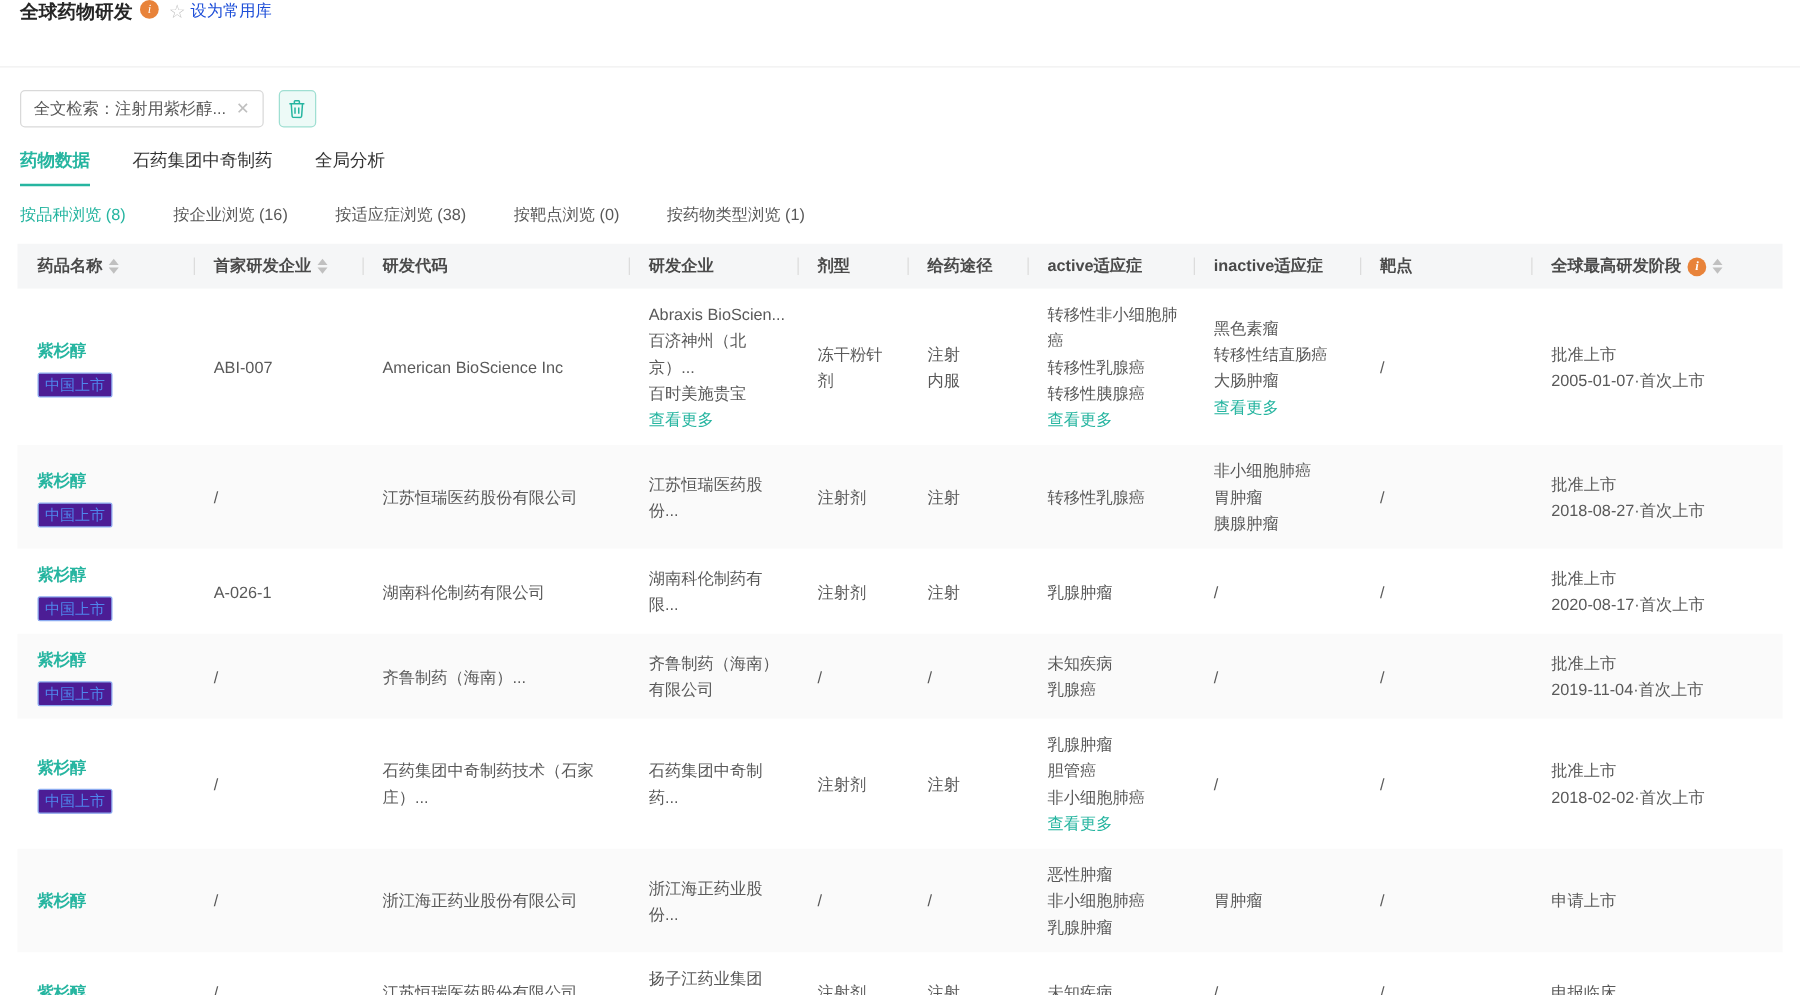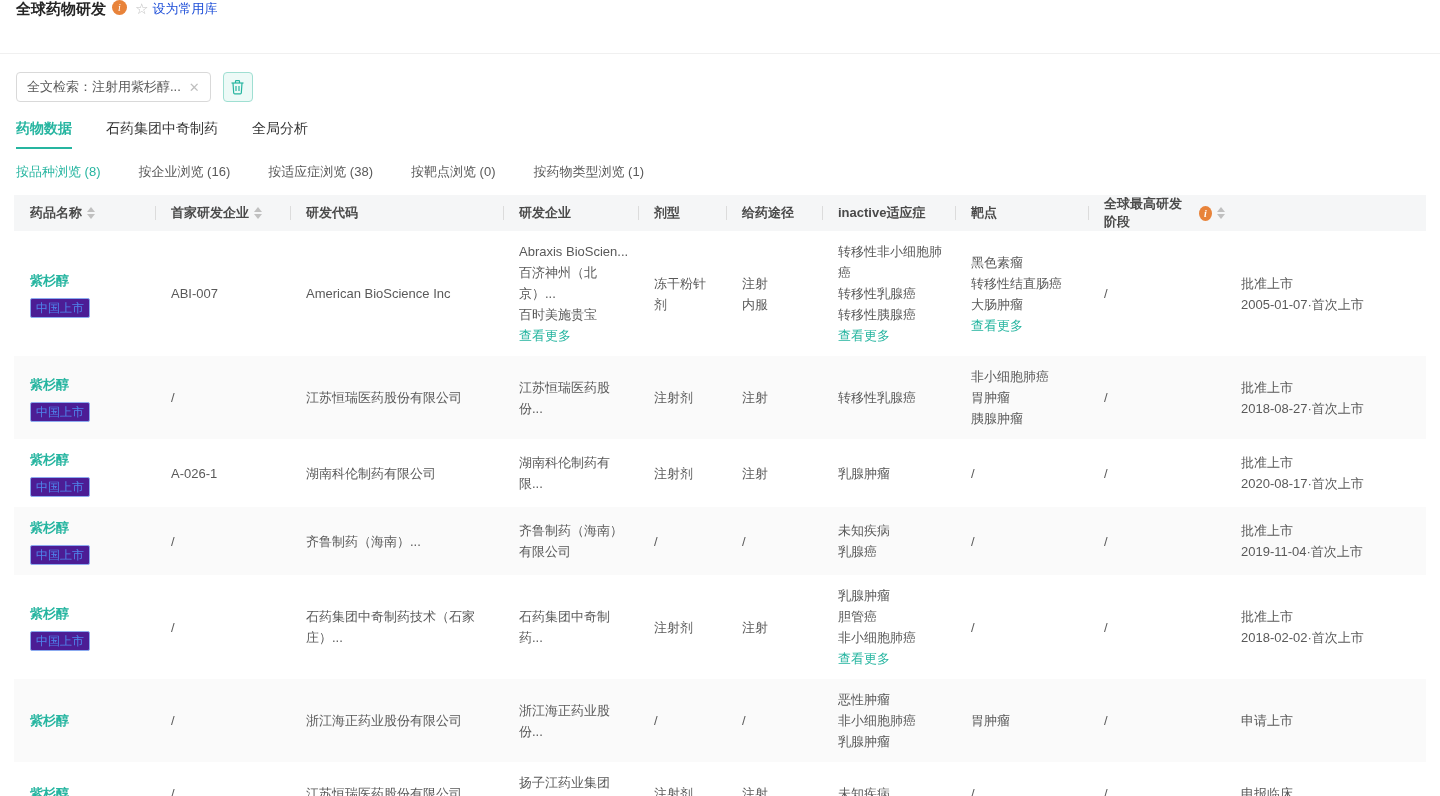--- a/index.html
+++ b/index.html
@@ -125,20 +125,23 @@
       <div class="th">
         <span>研发企业</span>
       </div>
       <div class="th">
         <span>剂型</span>
       </div>
       <div class="th">
         <span>给药途径</span>
       </div>
       <div class="th">
+        <span>active适应症</span>
+      </div>
+      <div class="th">
         <span>inactive适应症</span>
       </div>
       <div class="th">
         <span>靶点</span>
       </div>
       <div class="th">
         <span>全球最高研发阶段</span>
         <span class="info-icon">i</span>
         <span class="sort">
           <i class="up"></i>

